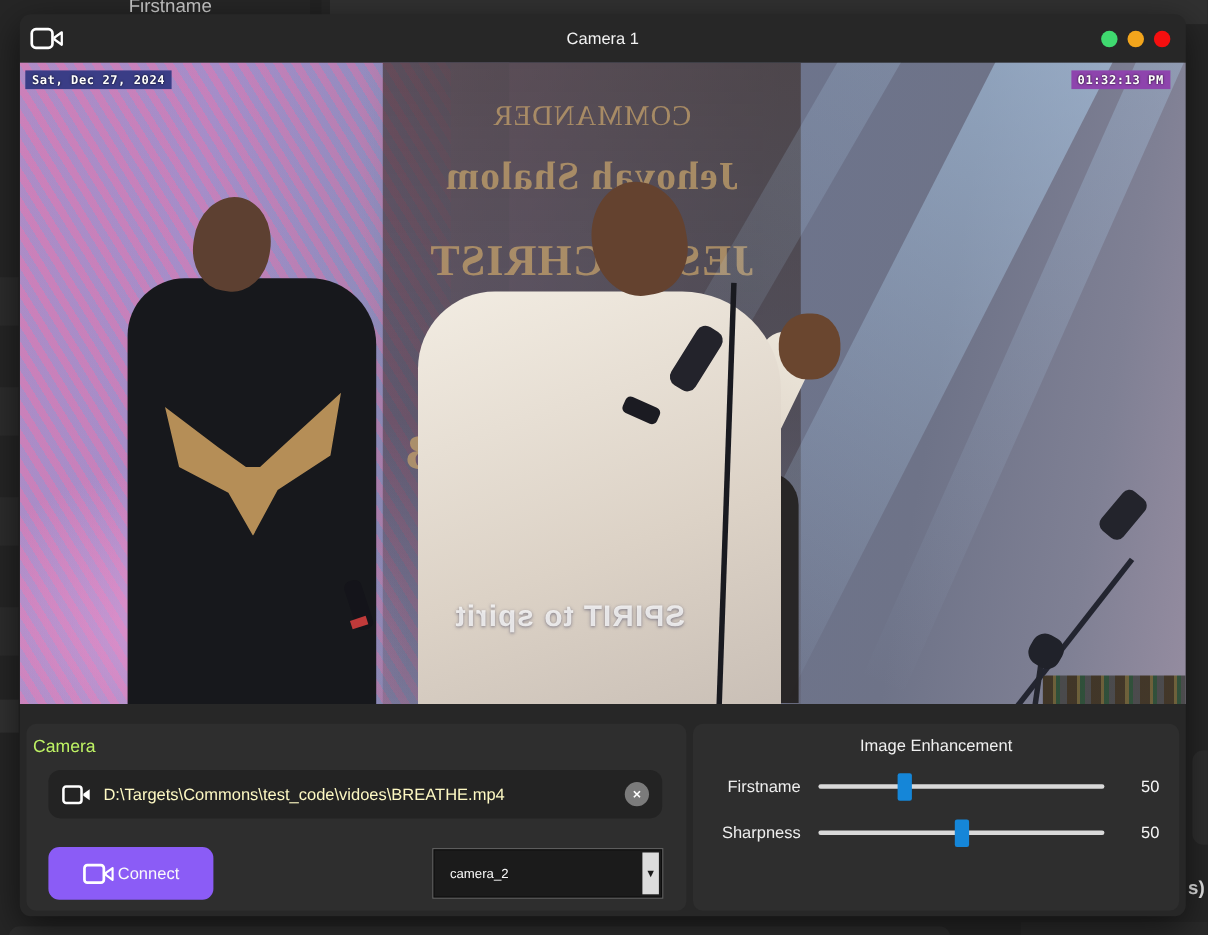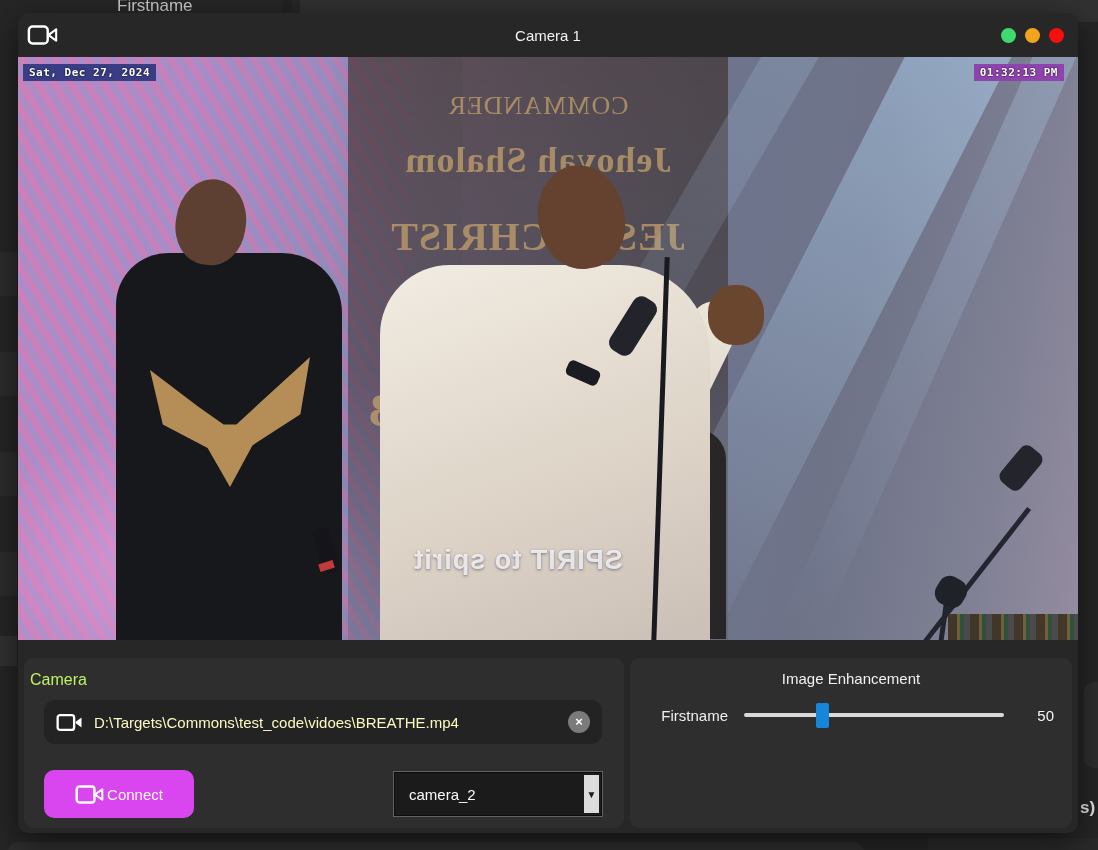--- a/index.html
+++ b/index.html
@@ -88,27 +88,27 @@
 
   
   .panel { position:absolute; background:#2e2e2e; border-radius:9px; }
   .camera-panel { left:6px; top:645px; width:600px; height:170px; padding:13px 0 0 0; }
   .camera-label { margin-left:6px; font-size:16px; color:#bef264; }
   .src-row { position:absolute; left:20px; top:42px; width:558px; height:44px; background:#232323;
      border-radius:11px; display:flex; align-items:center; padding:0 12px; }
   .src-path { margin-left:10px; font-size:15px; color:#fef9c3; white-space:nowrap; }
   .clear-btn { margin-left:auto; width:22px; height:22px; border-radius:50%; background:#7b7b7b; border:none;
      color:#fff; font-size:13px; font-weight:bold; line-height:20px; text-align:center; cursor:pointer; display:flex; align-items:center; justify-content:center; }
-  .btn { position:absolute; top:112px; height:48px; background:#d946ef; border:none; border-radius:10px;
+  .btn { position:absolute; top:112px; height:48px; background:#8b5cf6; border:none; border-radius:10px;
      color:#fafafa; font-size:15px; font-family:"Liberation Sans",sans-serif; display:flex; align-items:center; justify-content:center; cursor:pointer; }
   .btn-connect { left:20px; width:150px; }
   .btn-disconnect { left:188px; width:162px; }
   .combo { position:absolute; left:370px; top:114px; width:208px; height:44px; background:#1b1b1b;
      border:1px solid #0c0c0c; outline:1px solid rgba(255,255,255,.25); display:flex; align-items:center; cursor:pointer; }
-  .combo-value { margin-left:14px; font-size:15px; color:#fafafa; }
+  .combo-value { margin-left:14px; font-size:12px; color:#fafafa; }
   .combo-arrow { position:absolute; right:2px; top:2px; bottom:2px; width:15px; background:#dcdcdc;
      display:flex; align-items:center; justify-content:center; color:#1a1a1a; font-size:10px; }
 
   .enh-panel { left:612px; top:645px; width:442px; height:170px; padding:12px 18px 0 18px; }
   .enh-title { text-align:center; font-size:15px; color:#f0f0f0; margin-bottom:14px; }
   .slider-row { display:flex; align-items:center; height:28px; margin-bottom:14px; }
   .slider-label { width:80px; text-align:right; font-size:15px; color:#eee; }
   .slider-track-wrap { flex:1; position:relative; height:28px; margin:0 16px; cursor:pointer; }
   .slider-track { position:absolute; left:0; right:0; top:12px; height:4px; background:#d9d9d9; border-radius:2px; }
   .slider-handle { position:absolute; top:2px; width:13px; height:25px; background:#1586d8; border-radius:2px; margin-left:-6px; cursor:grab; }
@@ -232,15 +232,23 @@
 
     <div class="slider-row">
       <span class="slider-label">Firstname</span>
       <span class="slider-track-wrap">
         <span class="slider-track"></span>
         <span class="slider-handle" style="left: 30%;"></span>
       </span>
       <span class="slider-value">50</span>
     </div>
 
+    <div class="slider-row">
+      <span class="slider-label">Sharpness</span>
+      <span class="slider-track-wrap">
+        <span class="slider-track"></span>
+        <span class="slider-handle" style="left: 50%;"></span>
+      </span>
+      <span class="slider-value">50</span>
+    </div>
 
   </div>
 </div>
 
 </body></html>

